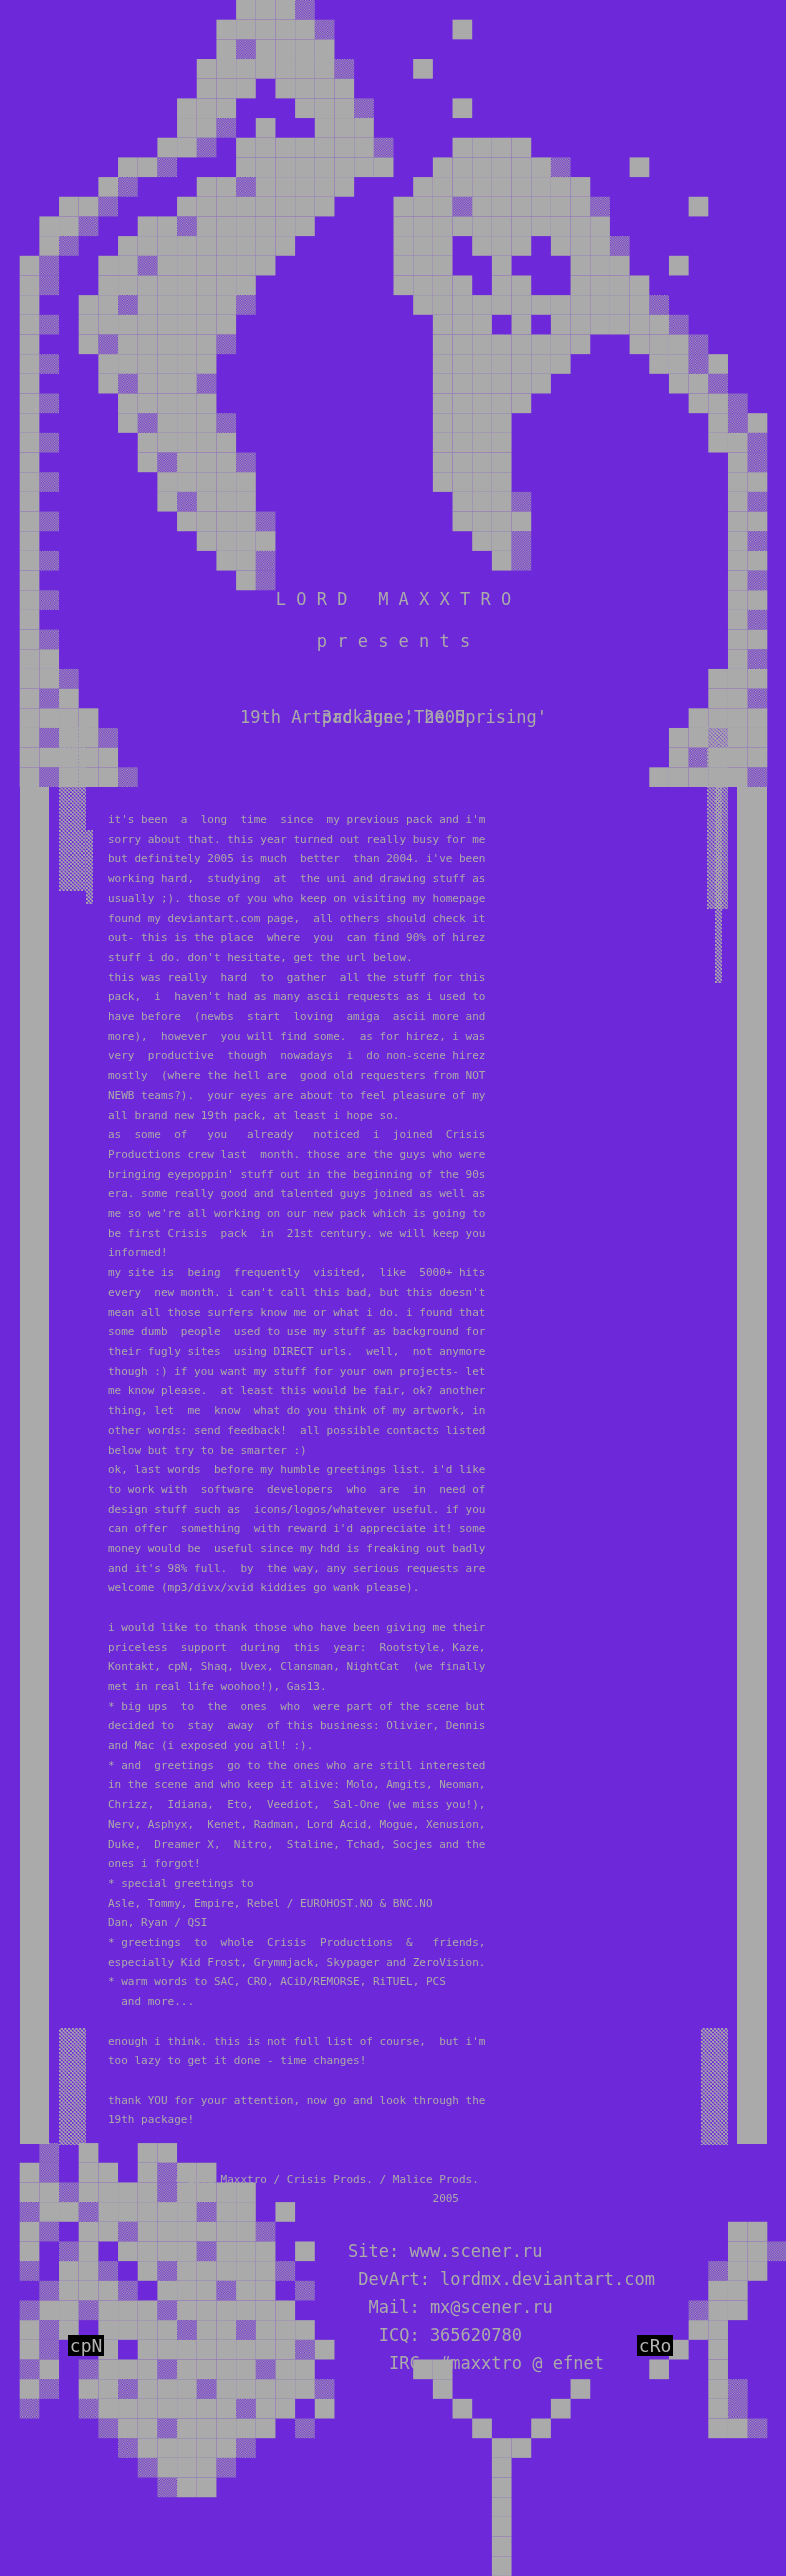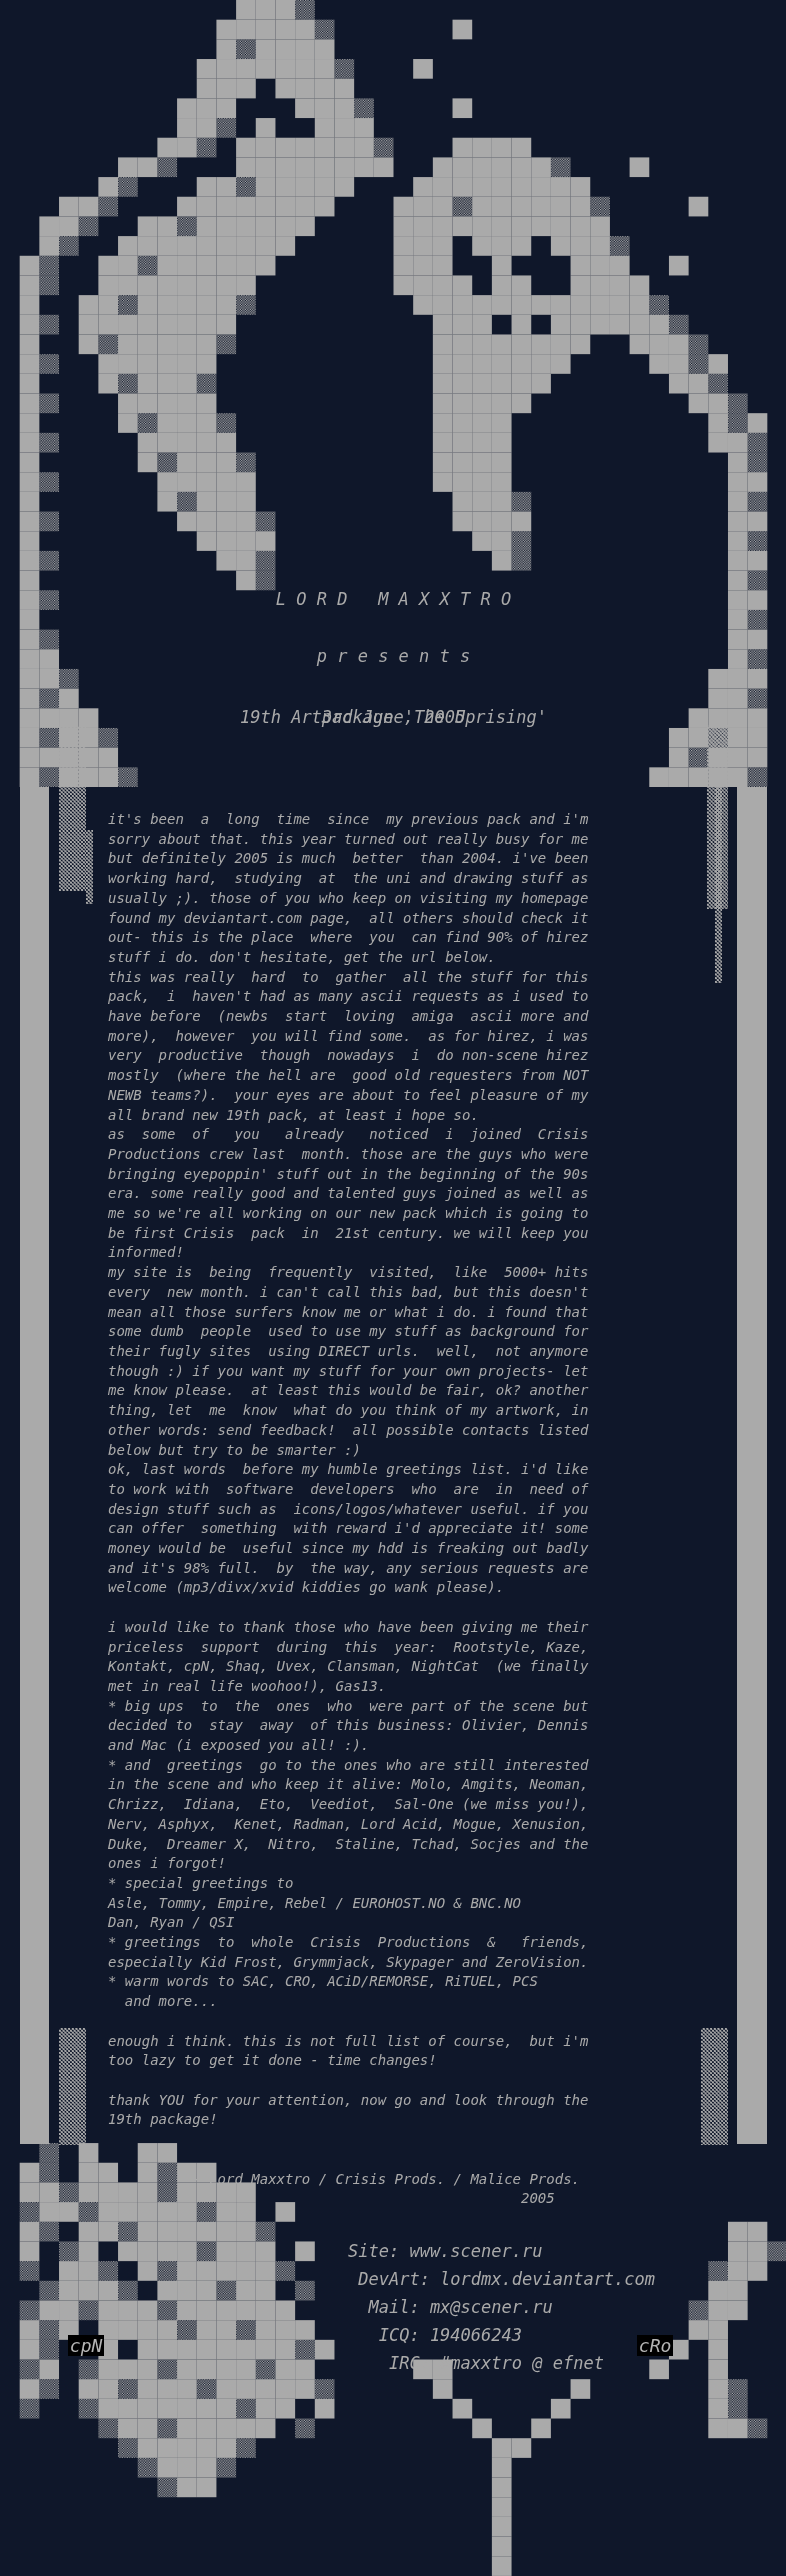--- a/index.html
+++ b/index.html
@@ -1,43 +1,43 @@
 <!DOCTYPE html>
 <html style="font-size:9.8px"><head>
 <meta charset="utf-8">
 <style>
   html,body{margin:0;padding:0;background:#000;}
-  .page{position:relative;width:787px;height:2576px;background:#0f172a;overflow:hidden;
-        font-family:"DejaVu Sans Mono","Liberation Mono",monospace;color:#aaaaaa;font-style:italic;}
+  .page{position:relative;width:787px;height:2576px;background:#6d28d9;overflow:hidden;
+        font-family:"DejaVu Sans Mono","Liberation Mono",monospace;color:#aaaaaa;}
   svg.artlayer{position:absolute;left:0;display:block;}
   #top-art{top:0;}
   #bottom-art{top:2143px;}
   .title-line{position:absolute;left:0;width:787px;text-align:center;
               font-size:17px;line-height:19.7px;white-space:pre;color:#aaaaaa;}
   #title-artist{top:590px;}
-  #title-presents{top:632px;margin-top:15px;}
+  #title-presents{top:632px;}
   #title-package{top:708px;}
   #title-date{top:708px;}
   .side-bar{position:absolute;width:29.5px;background:#aaaaaa;}
   .side-bar.left{left:19.7px;top:787px;height:1357px;}
   .side-bar.right{left:737px;top:787px;height:1357px;}
   .dither{position:absolute;
     background-image:
       linear-gradient(45deg,#aaa 25%,transparent 25%,transparent 75%,#aaa 75%),
       linear-gradient(45deg,#aaa 25%,transparent 25%,transparent 75%,#aaa 75%);
     background-size:3.7px 3.7px;background-position:0 0,1.8px 1.8px;}
   #strip-l1{left:59px;top:725px;width:27px;height:166px;}
   #strip-l2{left:86px;top:830px;width:7.4px;height:74px;}
   #strip-r1{left:707px;top:725px;width:21px;height:184px;}
   #strip-r2{left:715px;top:780px;width:7.4px;height:203px;}
   #strip-l3{left:59px;top:2028px;width:27px;height:117px;}
   #strip-r3{left:701px;top:2028px;width:27px;height:117px;}
   pre{margin:0;background:transparent;}
   #body-text{position:absolute;left:108px;top:810px;
-             font-size:14px;line-height:19.7px;color:#aaaaaa;white-space:pre;}
+             font-size:11px;line-height:19.7px;color:#aaaaaa;white-space:pre;}
   #contact{position:absolute;left:348px;top:2237px;
            font-size:17px;line-height:28px;color:#aaaaaa;white-space:pre;}
   .tag{position:absolute;font-size:18px;color:#b4b4b4;background:#000;padding:0 1.8px;}
   #tag-left{left:68px;top:2335px;}
   #tag-right{left:637px;top:2335px;}
 </style>
 </head>
 <body>
 
 <div class="page">
@@ -869,20 +869,20 @@
 thank YOU for your attention, now go and look through the
 19th package!
 
 
           - Lord Maxxtro / Crisis Prods. / Malice Prods.
                                                  2005</pre>
 
   <pre id="contact">Site: www.scener.ru
  DevArt: lordmx.deviantart.com
   Mail: mx@scener.ru
-   ICQ: 194066243
+   ICQ: 365620780
     IRC: #maxxtro @ efnet</pre>
 
   <div id="tag-left" class="tag">cpN</div>
   <div id="tag-right" class="tag">cRo</div>
 
 </div>
 
 
 </body></html>

